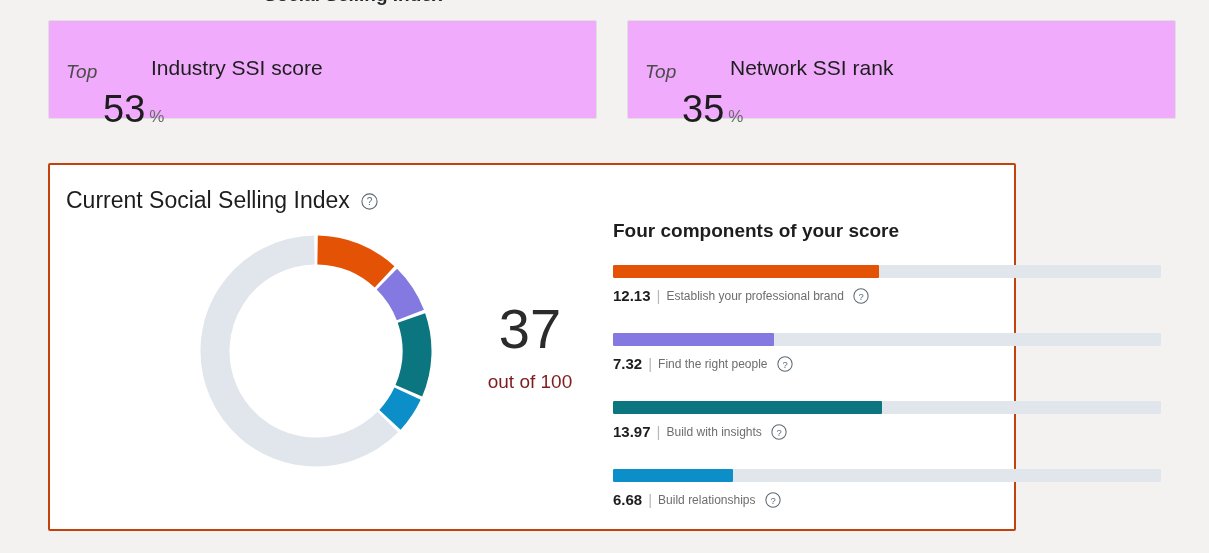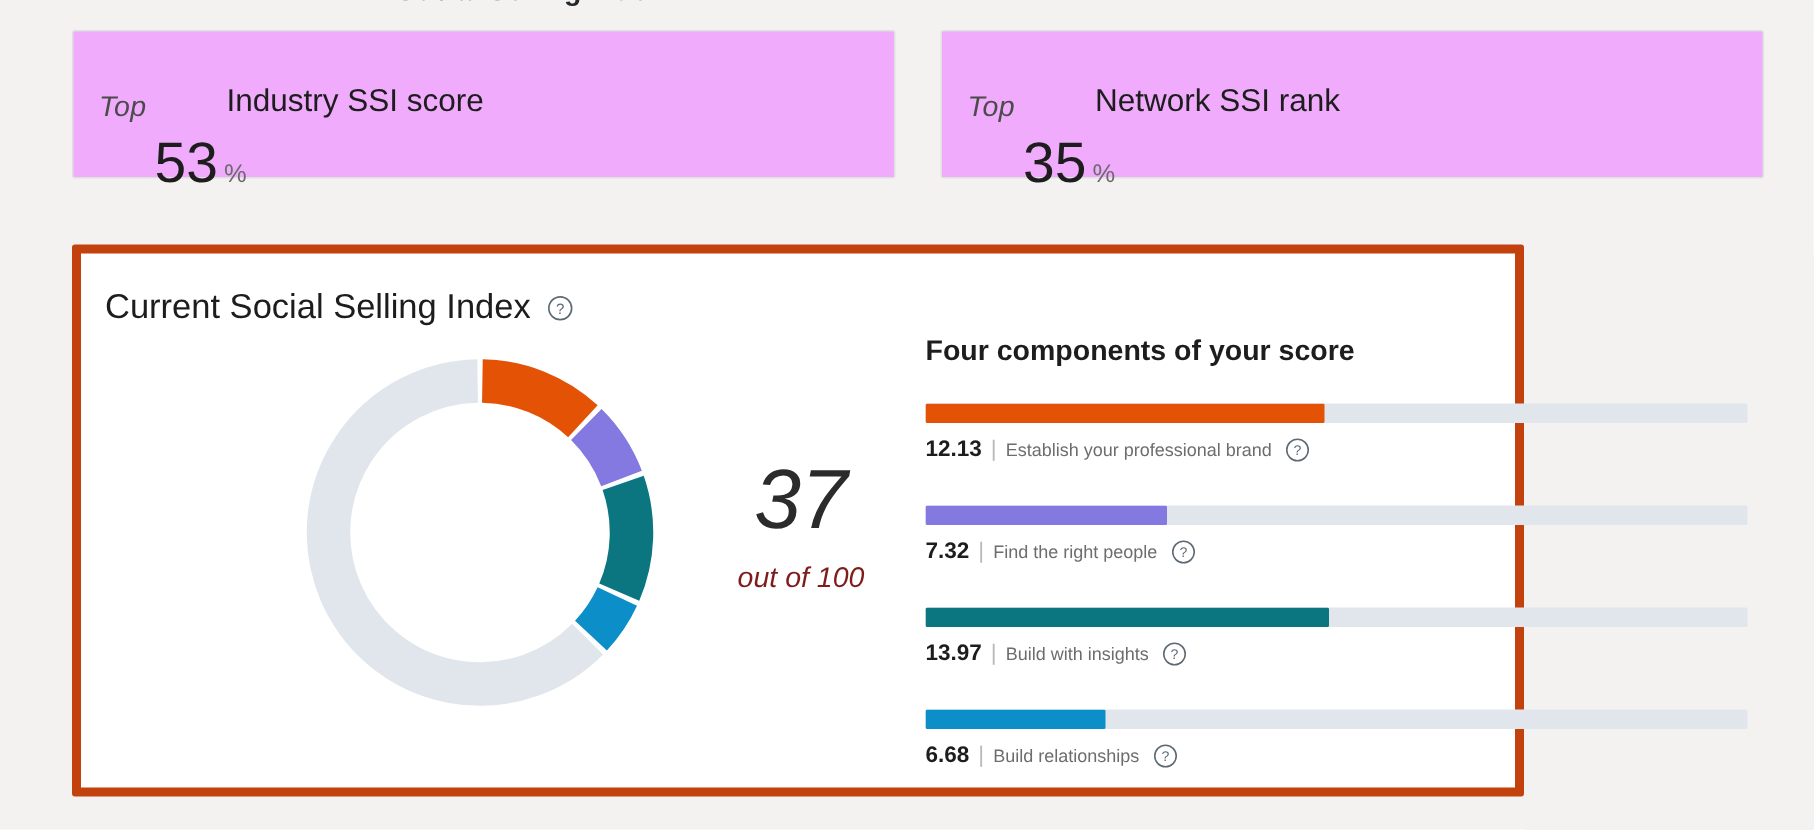--- a/index.html
+++ b/index.html
@@ -100,21 +100,21 @@
   }
 
   
   .ssi-card {
     position: absolute;
     left: 48px;
     top: 163px;
     width: 968px;
     height: 368px;
     background: #ffffff;
-    border: 6px solid #c2410c;
+    border: 2px solid #c2410c;
     border-radius: 2px;
     box-sizing: border-box;
   }
   .ssi-header {
     position: absolute;
     left: 16px;
     top: 22px;
     display: flex;
     align-items: center;
   }
@@ -149,21 +149,20 @@
     top: 0;
     width: 232px;
     height: 232px;
   }
   .score-block {
     position: absolute;
     left: 290px;
     top: 66px;
     width: 170px;
     text-align: center;
-    font-style: italic;
   }
   .score-number {
     font-size: 56px;
     line-height: 1;
     color: #2b2b2b;
     font-weight: 300;
   }
   .score-sub {
     margin-top: 14px;
     font-size: 19px;

